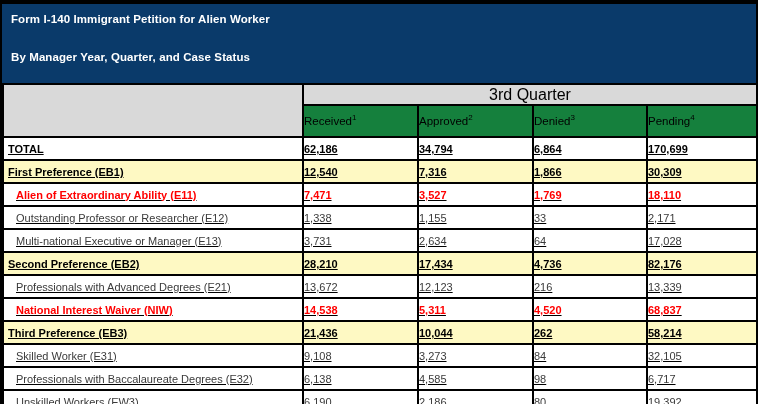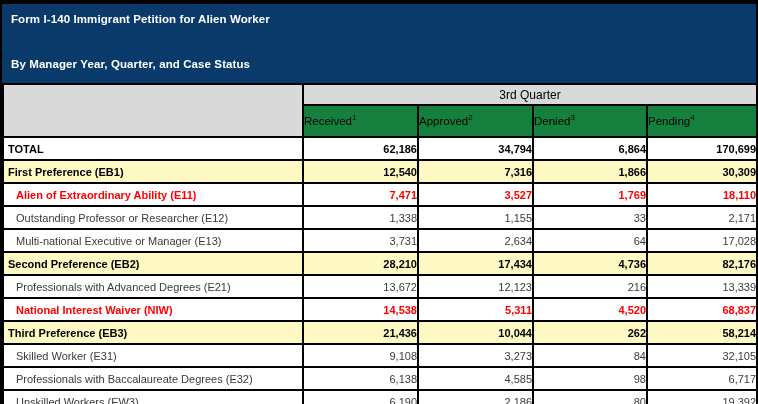--- a/index.html
+++ b/index.html
@@ -11,21 +11,21 @@
     background:#000;
     padding:4px 2px 0 2px;
     overflow:hidden;
   }
 
   
   .title-block {
     height:79px;
     background:#0A3A6A;
     color:#FFFFFF;
-    padding:9px 10px 13px 9px;
+    padding:9px 10px 20px 9px;
     display:flex;
     flex-direction:column;
     justify-content:space-between;
     font-size:11.5px;
     font-weight:bold;
     letter-spacing:0.1px;
   }
 
   
   table {
@@ -35,28 +35,28 @@
     background:#fff;
   }
   th, td {
     border:2px solid #000;
     font-size:11px;
     overflow:hidden;
     white-space:nowrap;
   }
   th { font-weight:normal; }
 
-  tr.quarter-row th { height:21px; background:#D9D9D9; text-align:center; font-size:12px; }
+  tr.quarter-row th { height:21px; background:#D9D9D9; text-align:center; font-size:16px; }
   tr.colhead-row th { height:32px; background:#15803d; text-align:left; font-size:11.5px; }
   th.blank { background:#D9D9D9; }
   sup { font-size:8px; vertical-align:super; line-height:0; }
 
-  tbody tr { height:23px; }
+  tbody tr { height:23px;text-decoration:underline; }
   td.lbl { text-align:left; padding-left:4px; }
-  td.num { text-align:right; padding-right:0; }
+  td.num { padding-right:0; }
 
   tr.total td { font-weight:bold; color:#000; background:#fff; }
   tr.section td { font-weight:bold; color:#000; background:#fef9c3; }
   tr.red td { font-weight:bold; color:#FF0000; background:#fff; }
   tr.red td.lbl, tr.sub td.lbl { padding-left:12px; }
   tr.sub td { font-weight:normal; color:#3a3a3a; background:#fff; }
 </style>
 </head>
 <body>
 

